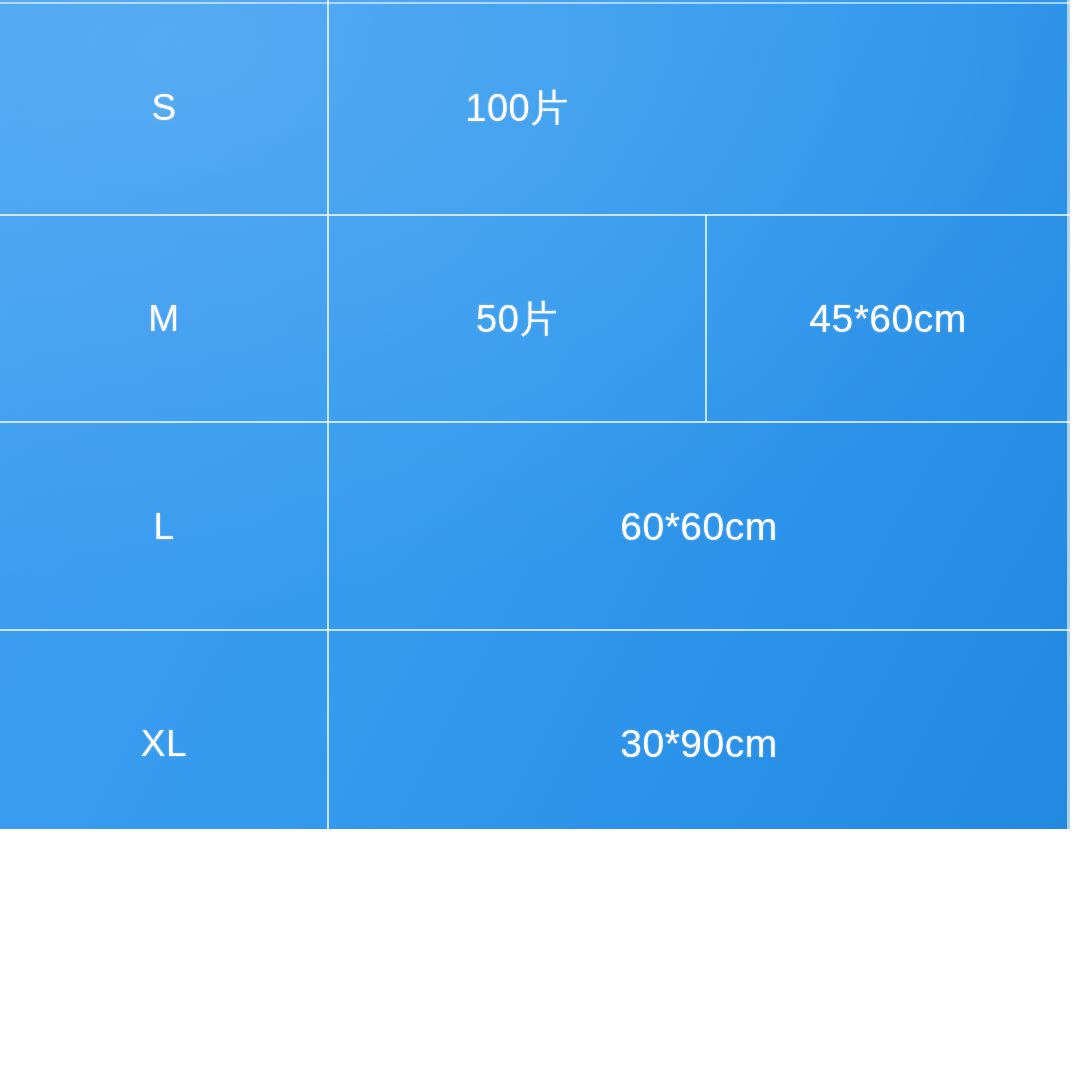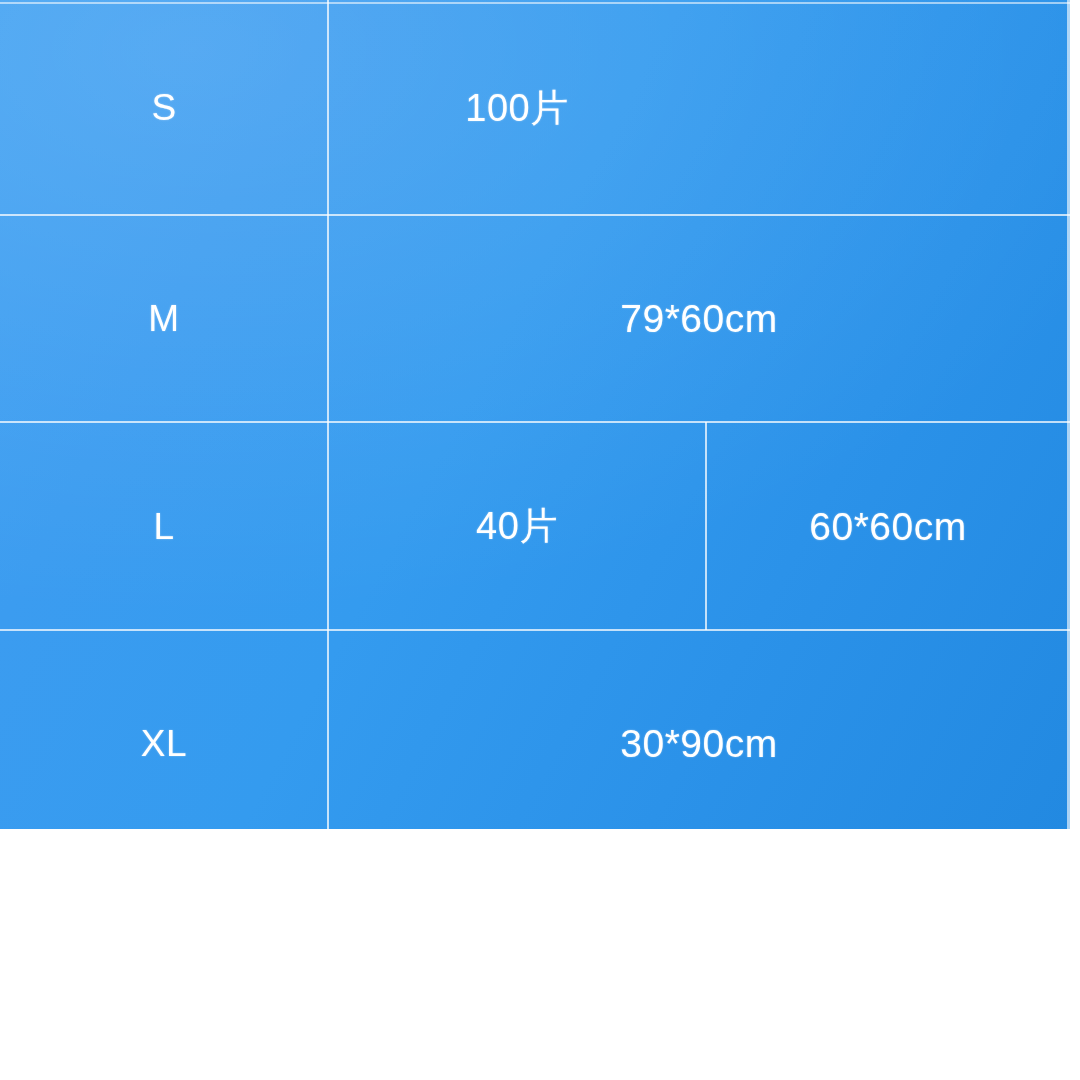--- a/index.html
+++ b/index.html
@@ -161,31 +161,31 @@
       </div>
       <div class="cell c-qty">
         <span class="cell-text">100片</span>
       </div>
     </div>
 
     <div class="table-row r2">
       <div class="cell c-size">
         <span class="cell-text">M</span>
       </div>
+      <div class="cell c-qty">
+        <span class="cell-text">50片</span>
+      </div>
       <div class="cell c-dim">
-        <span class="cell-text">79*60cm</span>
+        <span class="cell-text">45*60cm</span>
       </div>
     </div>
 
     <div class="table-row r3">
       <div class="cell c-size">
         <span class="cell-text">L</span>
-      </div>
-      <div class="cell c-qty">
-        <span class="cell-text">40片</span>
       </div>
       <div class="cell c-dim">
         <span class="cell-text">60*60cm</span>
       </div>
     </div>
 
     <div class="table-row r4">
       <div class="cell c-size">
         <span class="cell-text">XL</span>
       </div>

